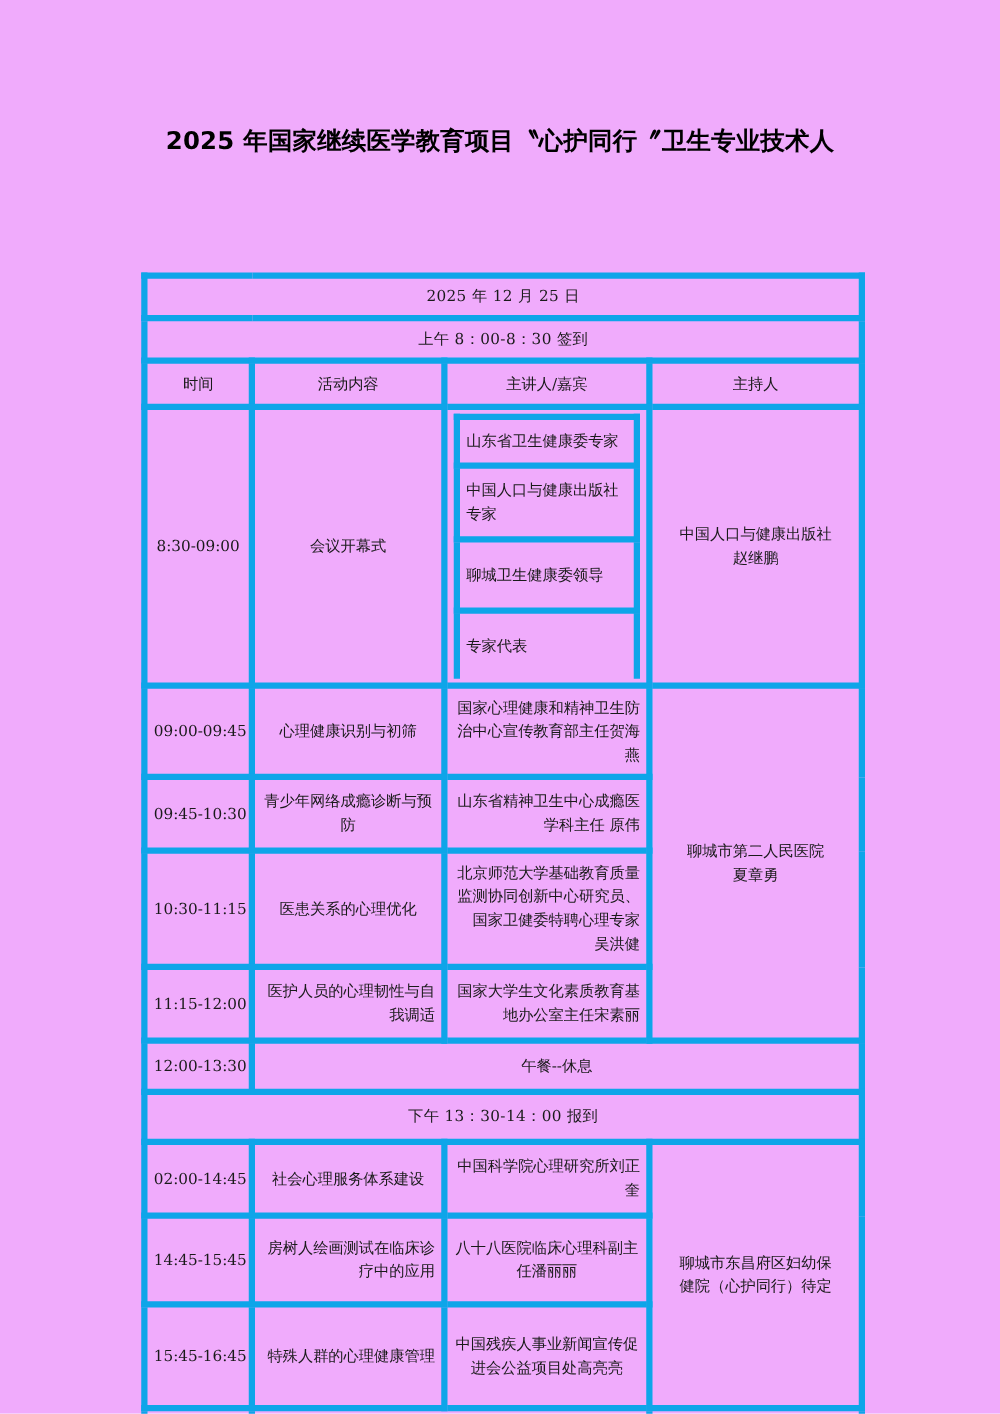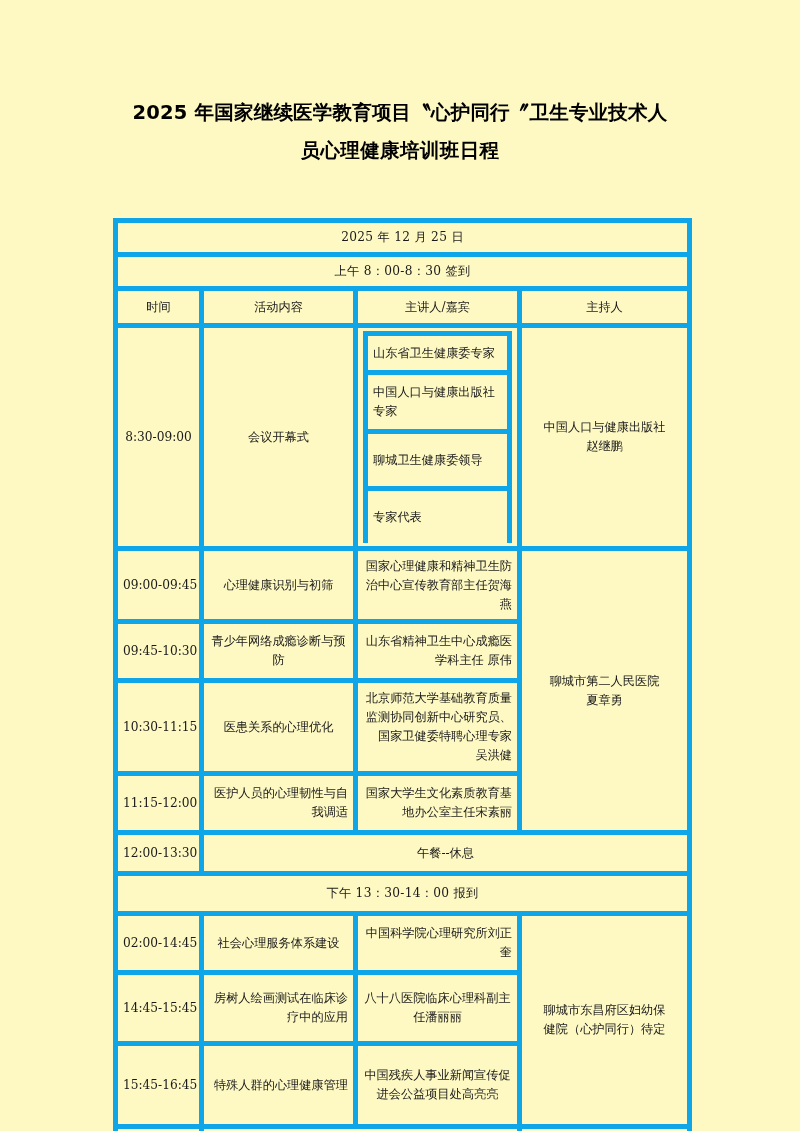--- a/index.html
+++ b/index.html
@@ -11,21 +11,21 @@
     width: 800px;
     height: 1131px;
     font-family: "DejaVu Serif", "Liberation Serif", serif;
     color: #000000;
     overflow: hidden;
   }
   .page {
     position: relative;
     width: 800px;
     height: 1131px;
-    background: #fef9c3;
+    background: #f0abfc;
     box-sizing: border-box;
   }
   .title-block {
     position: absolute;
     left: 113px;
     top: 94px;
     width: 574px;
     text-align: center;
   }
   .title-line {
@@ -91,21 +91,20 @@
 
   .nowrapnum { white-space: nowrap; }
 </style>
 </head>
 <body>
 
 <div class="page">
 
   <div class="title-block">
     <div class="title-line">2025 年国家继续医学教育项目〝心护同行〞卫生专业技术人</div>
-    <div class="title-line second">员心理健康培训班日程</div>
   </div>
 
   <table class="agenda">
     <colgroup>
       <col class="c-time">
         <col class="c-act">
         <col class="c-spk">
         <col class="c-host">
     </colgroup>
     <tbody>

